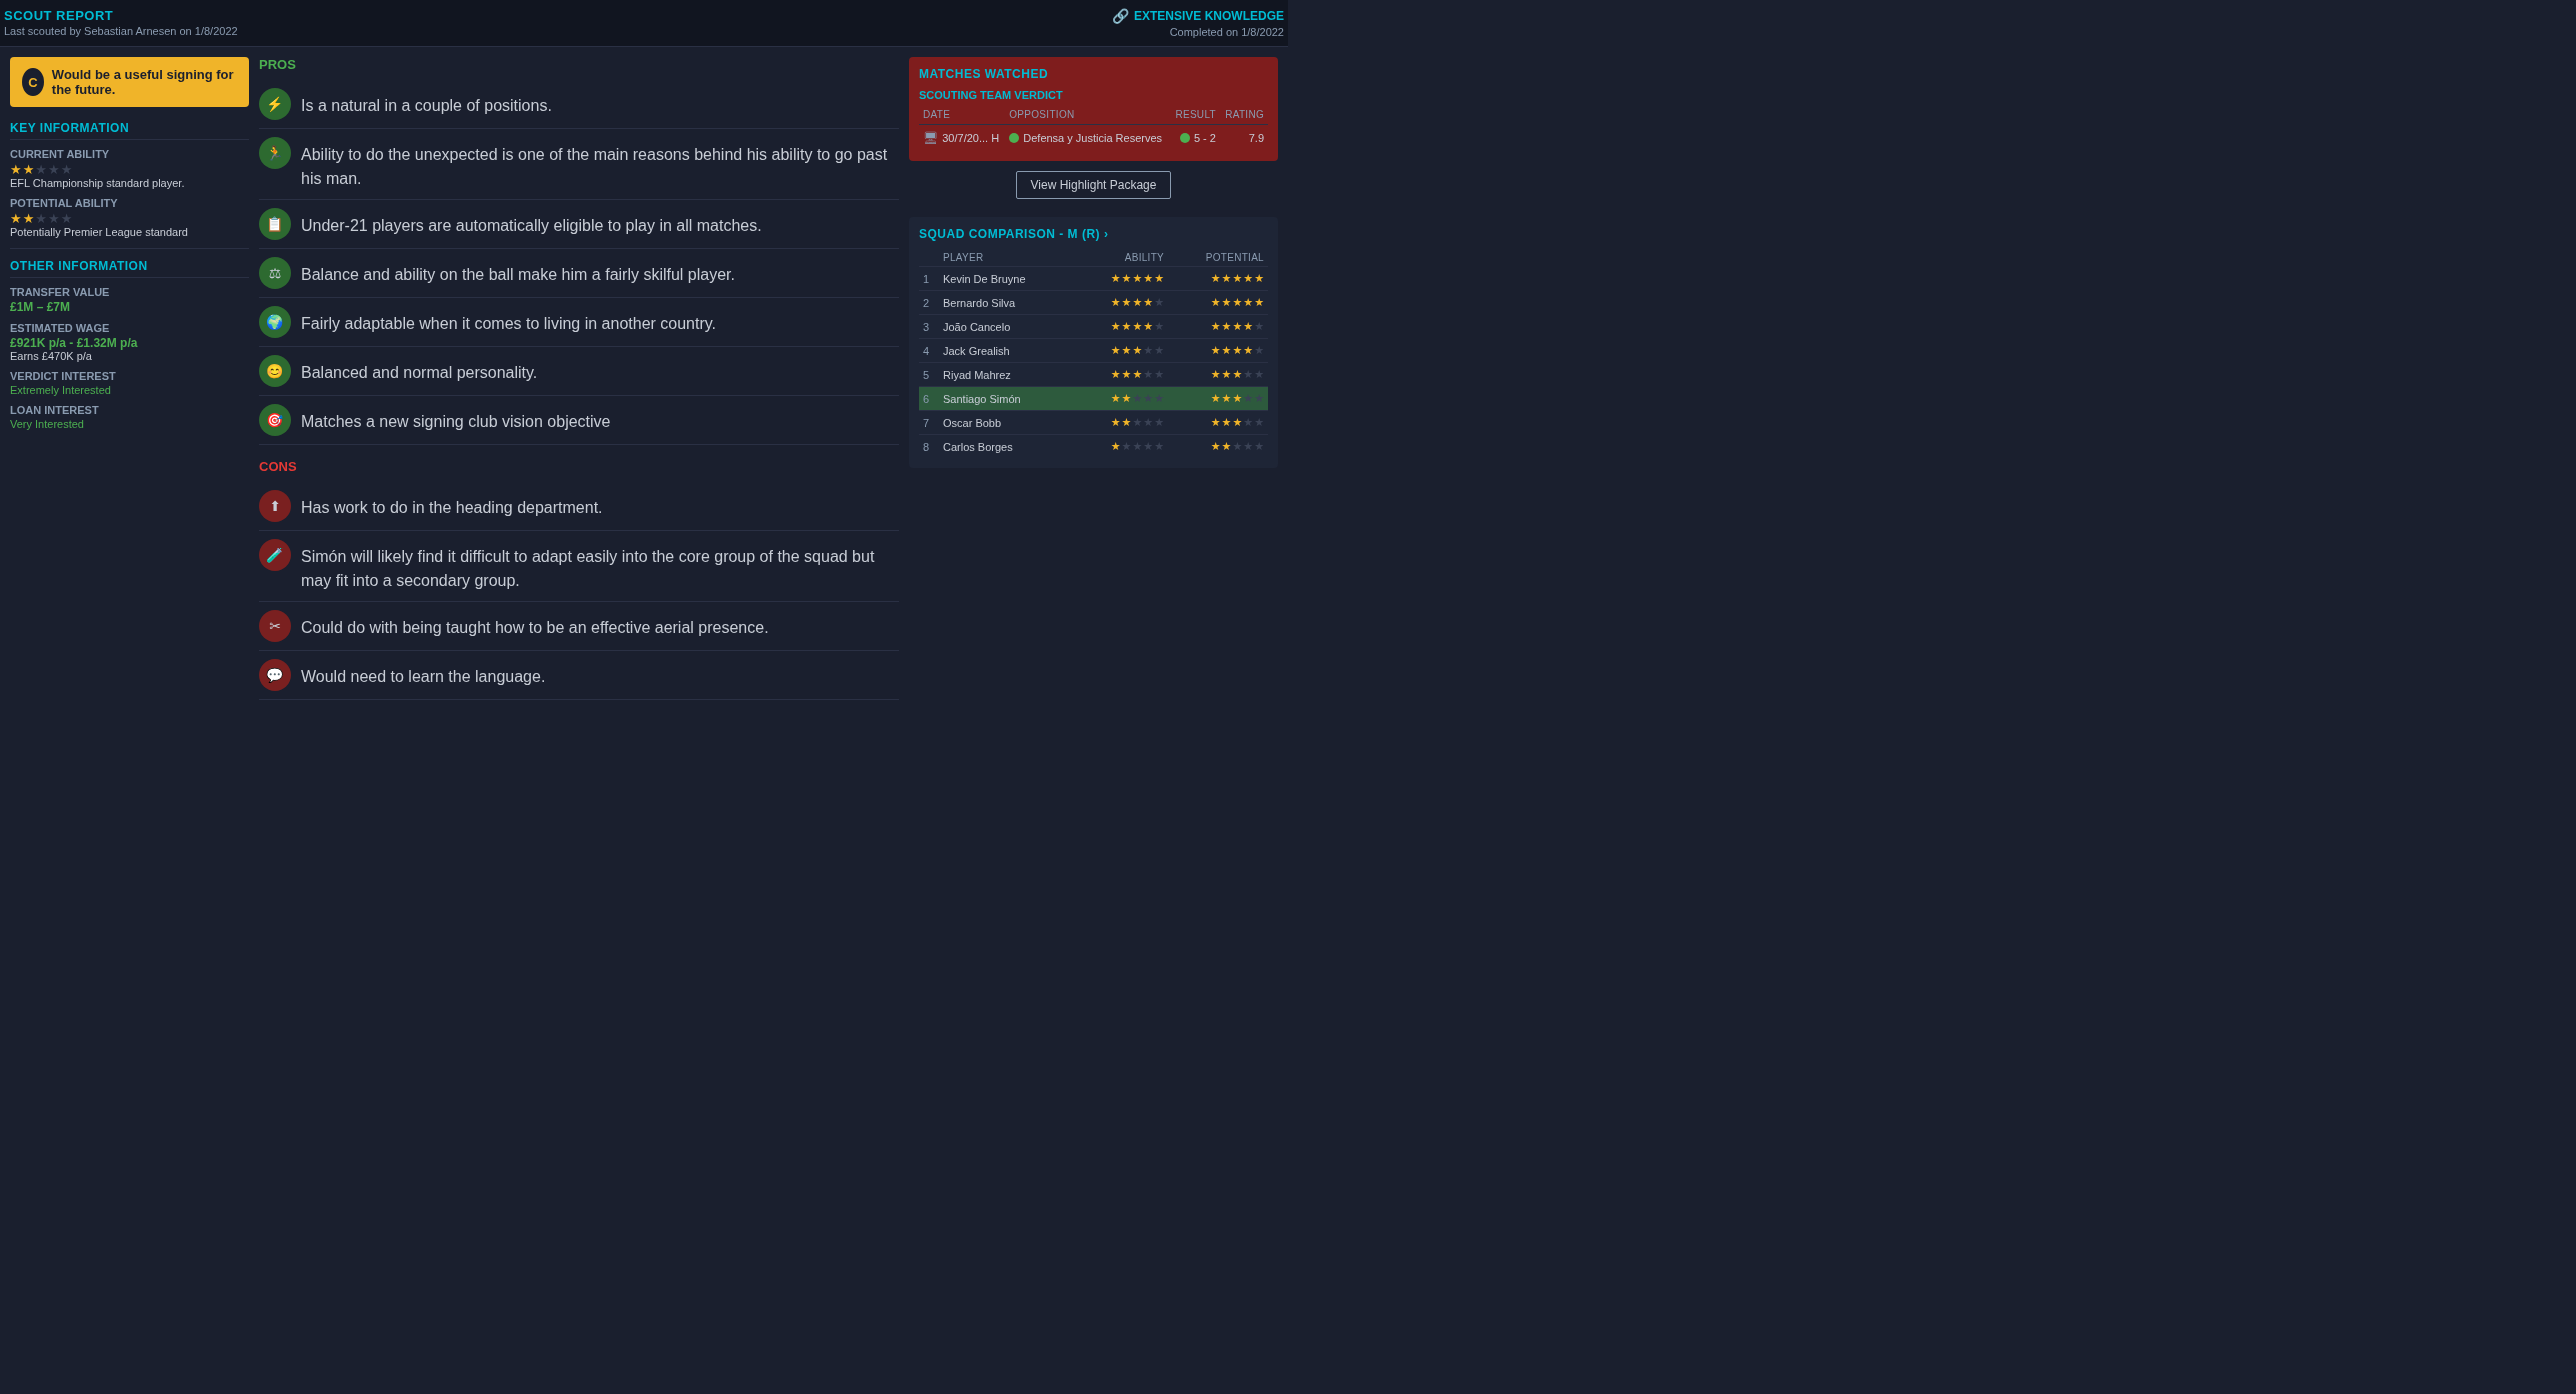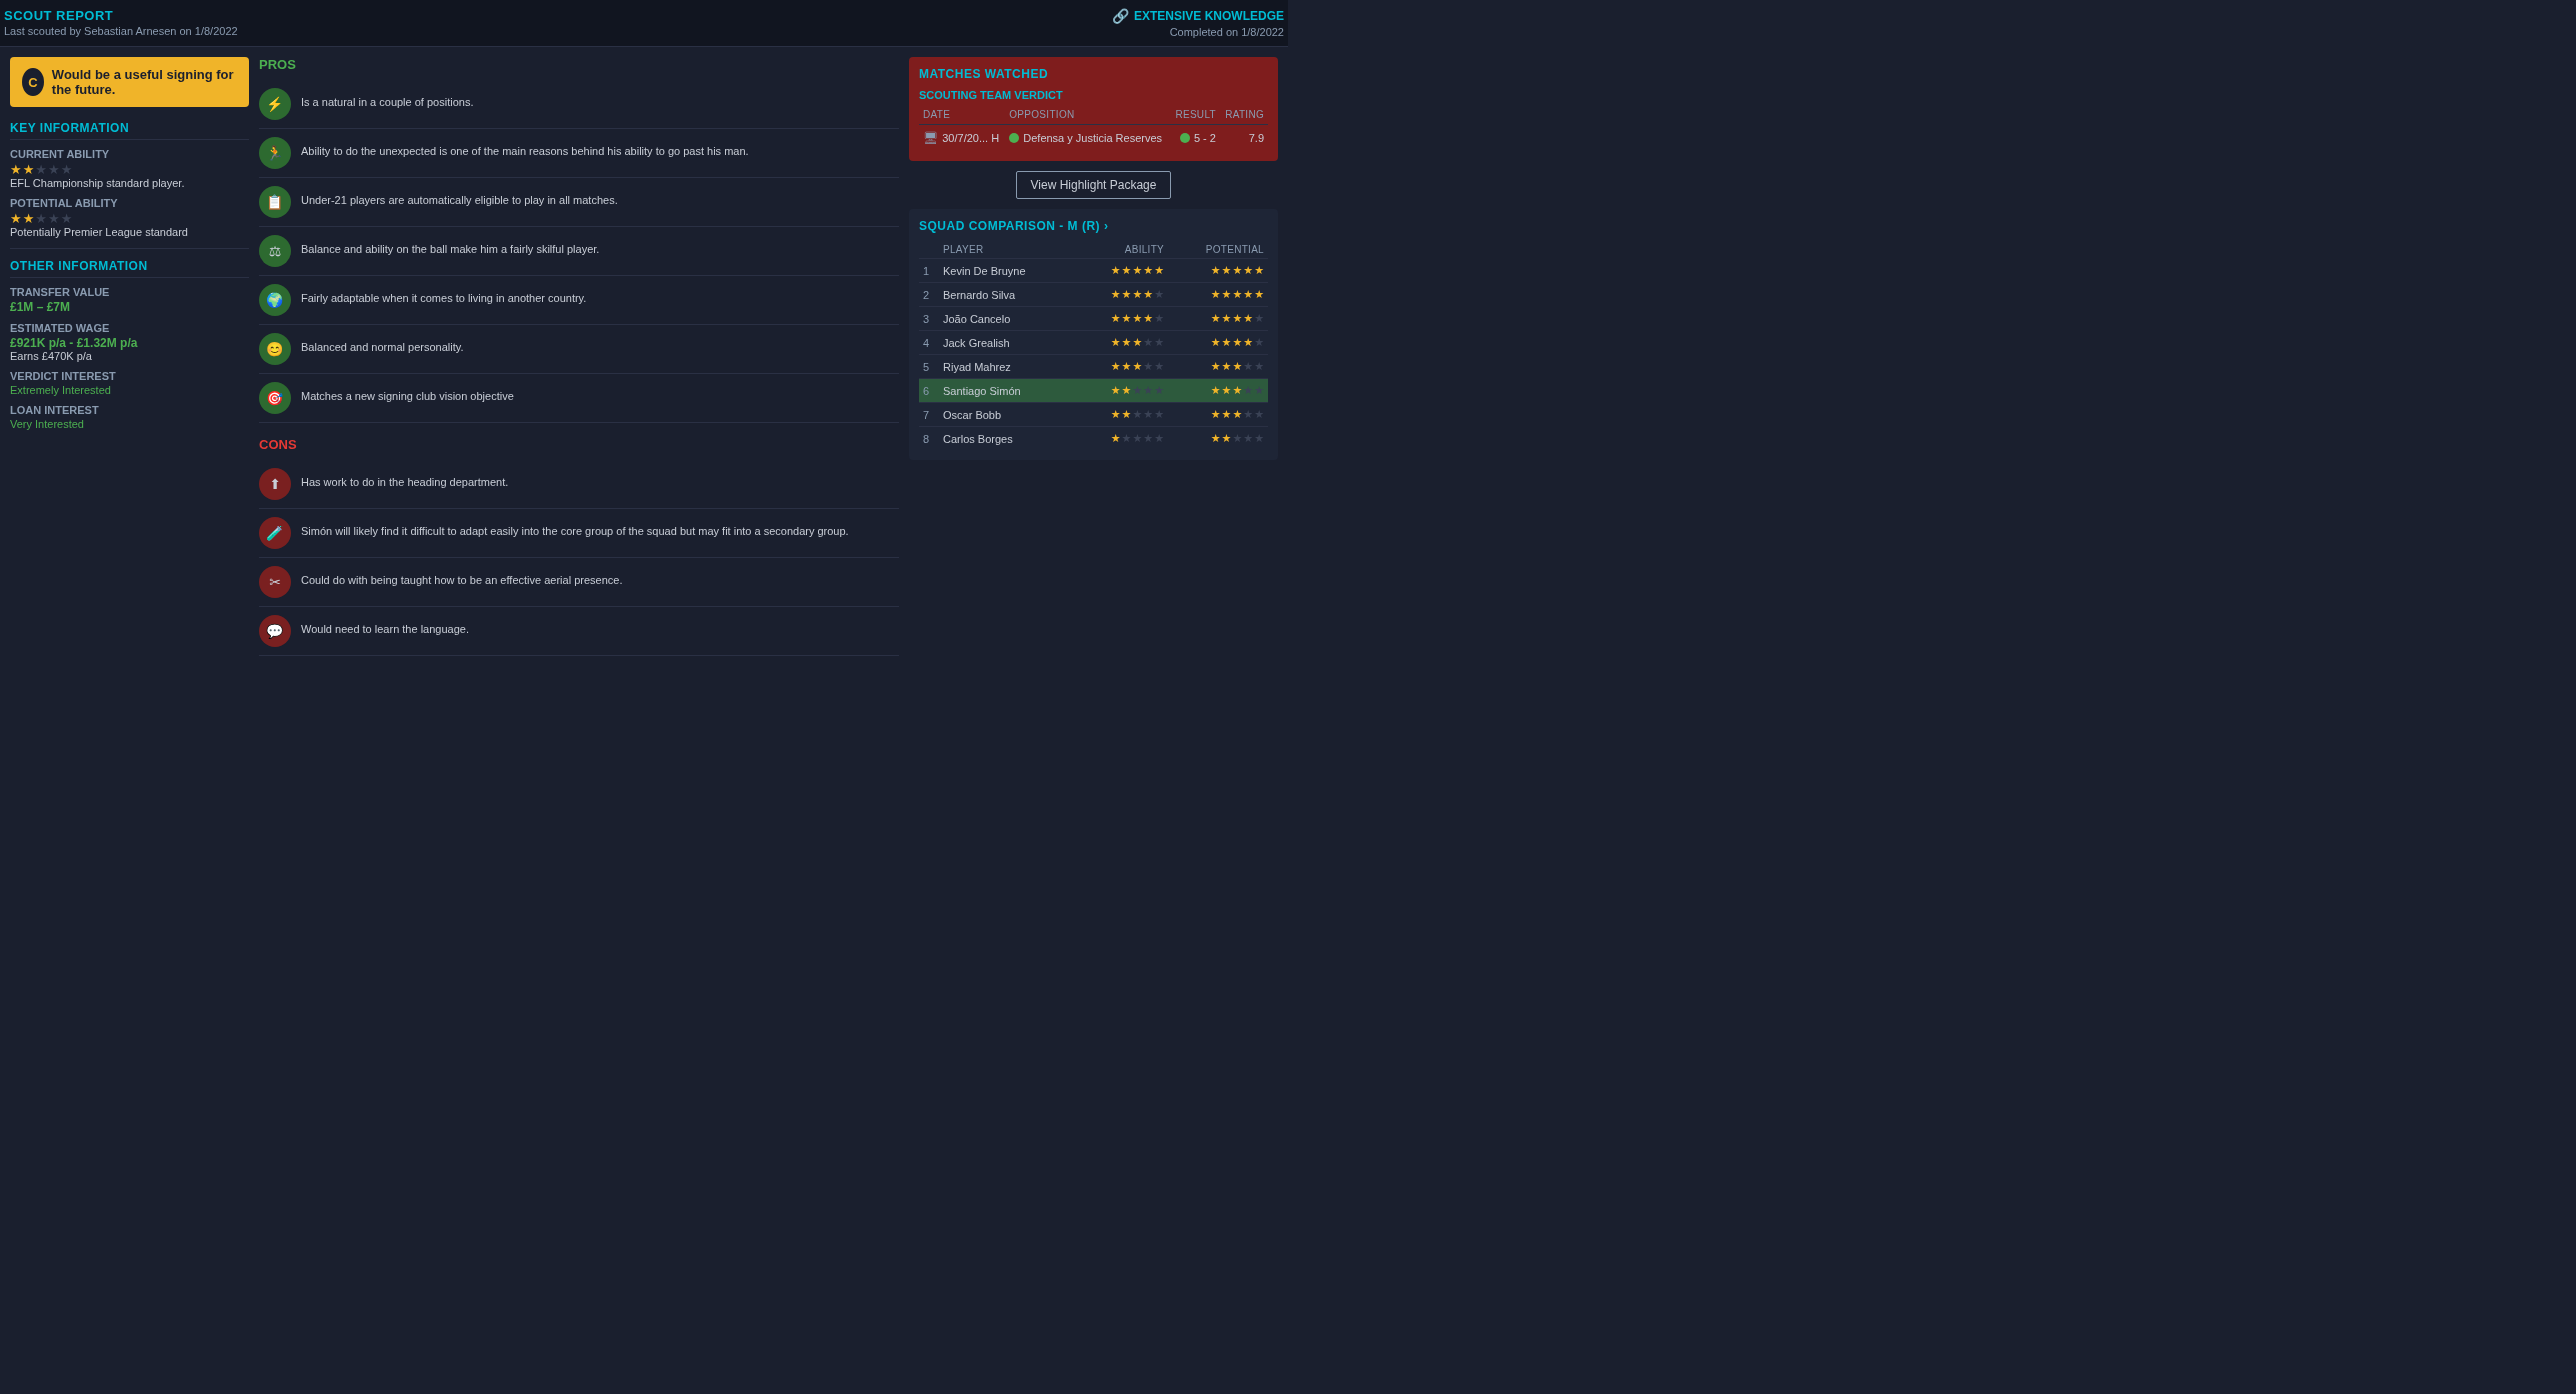--- a/index.html
+++ b/index.html
@@ -212,21 +212,21 @@
       background-color: #7a2020;
       display: flex;
       align-items: center;
       justify-content: center;
       flex-shrink: 0;
       font-size: 14px;
     }
 
     .trait-text {
       color: #c8cdd6;
-      font-size: 11px;
+      font-size: 16px;
       line-height: 1.5;
       padding-top: 6px;
     }
 
     
     .right-panel {
       width: 369px;
       flex-shrink: 0;
     }
 
@@ -576,21 +576,21 @@
           <div class="result-dot"></div>
           <span>5 - 2</span>
         </div>
       </td>
       <td class="right">7.9</td>
     </tr>
           </tbody>
       </table>
     </div>
 
-    <div style="text-align:center; margin-bottom:10px;">
+    <div style="text-align:center; margin-bottom:18px;">
       <button class="highlight-btn">View Highlight Package</button>
     </div>
 
     <div class="squad-comparison">
       <div class="squad-header">
         <span>SQUAD COMPARISON - M (R)</span>
         <span class="arrow">›</span>
       </div>
       <table class="squad-table">
         <thead>

